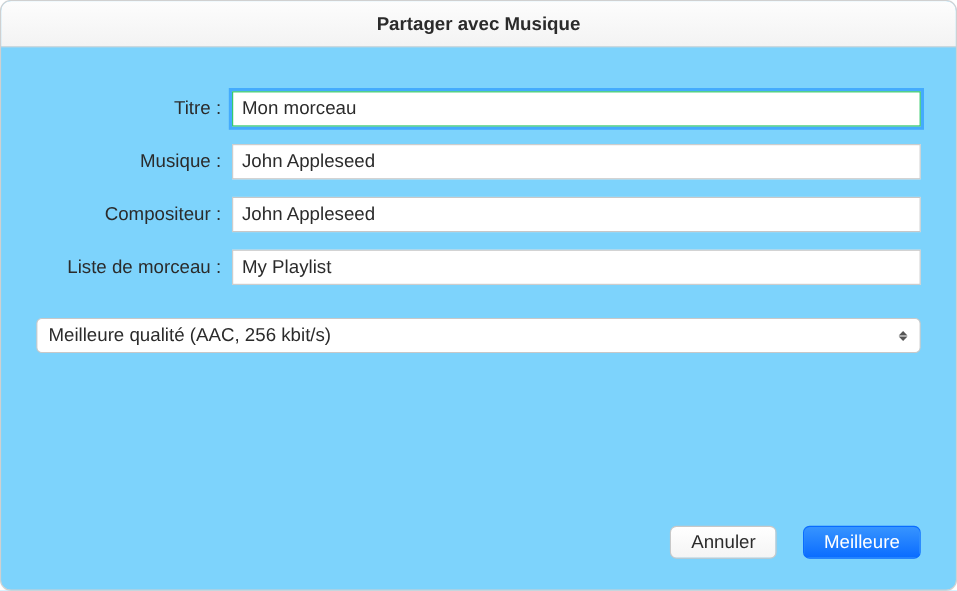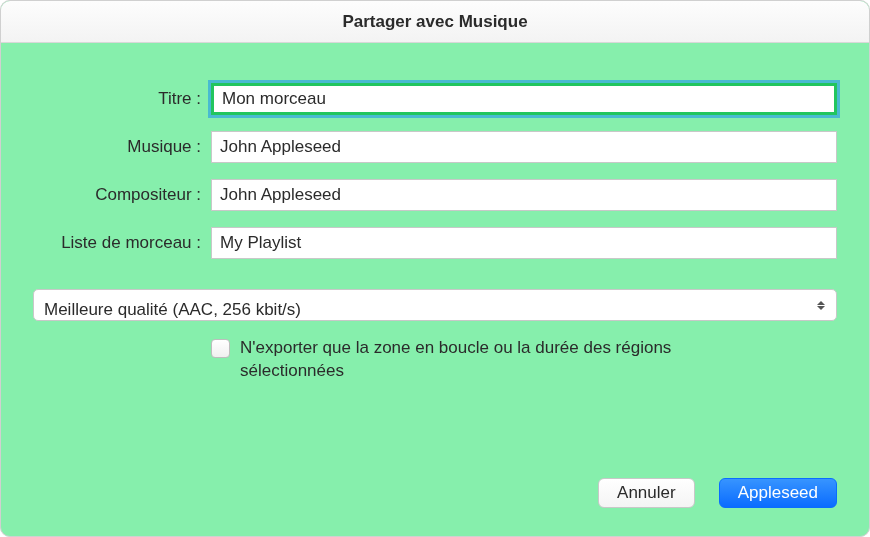--- a/index.html
+++ b/index.html
@@ -11,21 +11,21 @@
       font-family: -apple-system, "Helvetica Neue", Helvetica, Arial, sans-serif;
       background: #fff;
       display: flex;
       justify-content: center;
       align-items: flex-start;
       padding: 0;
     }
     .window {
       width: 870px;
       height: 537px;
-      background: #86efac;
+      background: #7dd3fc;
       border: 1px solid #d0d0d0;
       border-radius: 10px;
       overflow: hidden;
       box-shadow: 0 0 1px rgba(0,0,0,0.1);
       display: flex;
       flex-direction: column;
     }
     .titlebar {
       height: 42px;
       background: linear-gradient(#fdfdfd, #f3f3f3);
@@ -64,32 +64,32 @@
       height: 32px;
       border: 1px solid #c8c8c8;
       border-radius: 0;
       padding: 0 8px;
       font-size: 17px;
       color: #2b2b2b;
       font-family: inherit;
       outline: none;
     }
     .text-input.focused {
-      border: 3px solid #22c55e;
+      border: 1px solid #22c55e;
       box-shadow: 0 0 0 3px rgba(0,122,255,0.45);
     }
     .select-wrap {
       width: 100%;
       height: 32px;
       border: 1px solid #c8c8c8;
       border-radius: 5px;
       background: #fff;
       position: relative;
       display: flex;
-      align-items: flex-end;
+      align-items: center;
       padding: 0 36px 0 10px;
       font-size: 17px;
       color: #2b2b2b;
       cursor: default;
     }
     .select-arrows {
       position: absolute;
       right: 4px;
       top: 4px;
       width: 22px;
@@ -209,24 +209,20 @@
         <div class="select-wrap">
           <span>Meilleure qualité (AAC, 256 kbit/s)</span>
           <span class="select-arrows">
             <span class="arrow-up"></span>
             <span class="arrow-down"></span>
           </span>
         </div>
       </div>
     </div>
 
-    <div class="checkbox-row">
-      <div class="checkbox"></div>
-      <div class="checkbox-label">N'exporter que la zone en boucle ou la durée des régions sélectionnées</div>
-    </div>
 
   </div>
 
   <div class="footer">
     <button class="btn">Annuler</button>
-    <button class="btn btn-primary">Appleseed</button>
+    <button class="btn btn-primary">Meilleure</button>
   </div>
 </div>
 
 </body></html>

